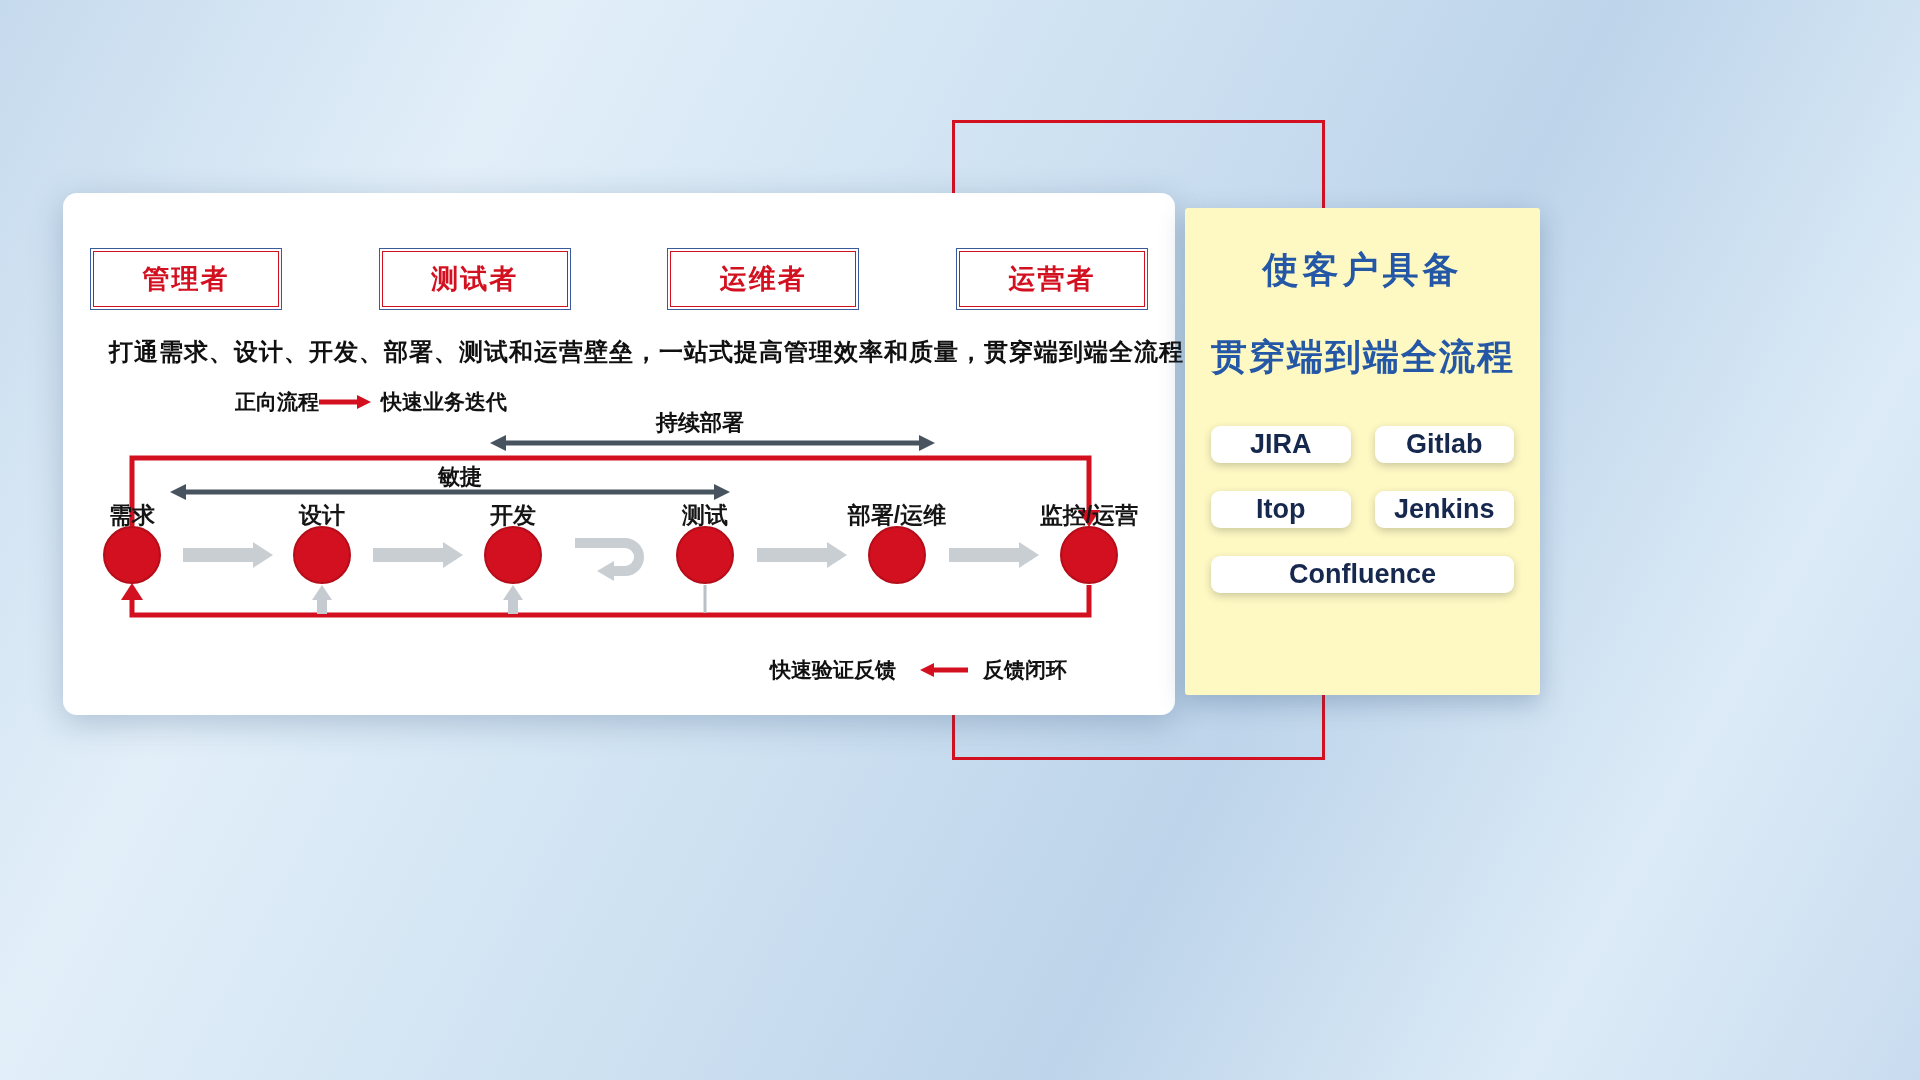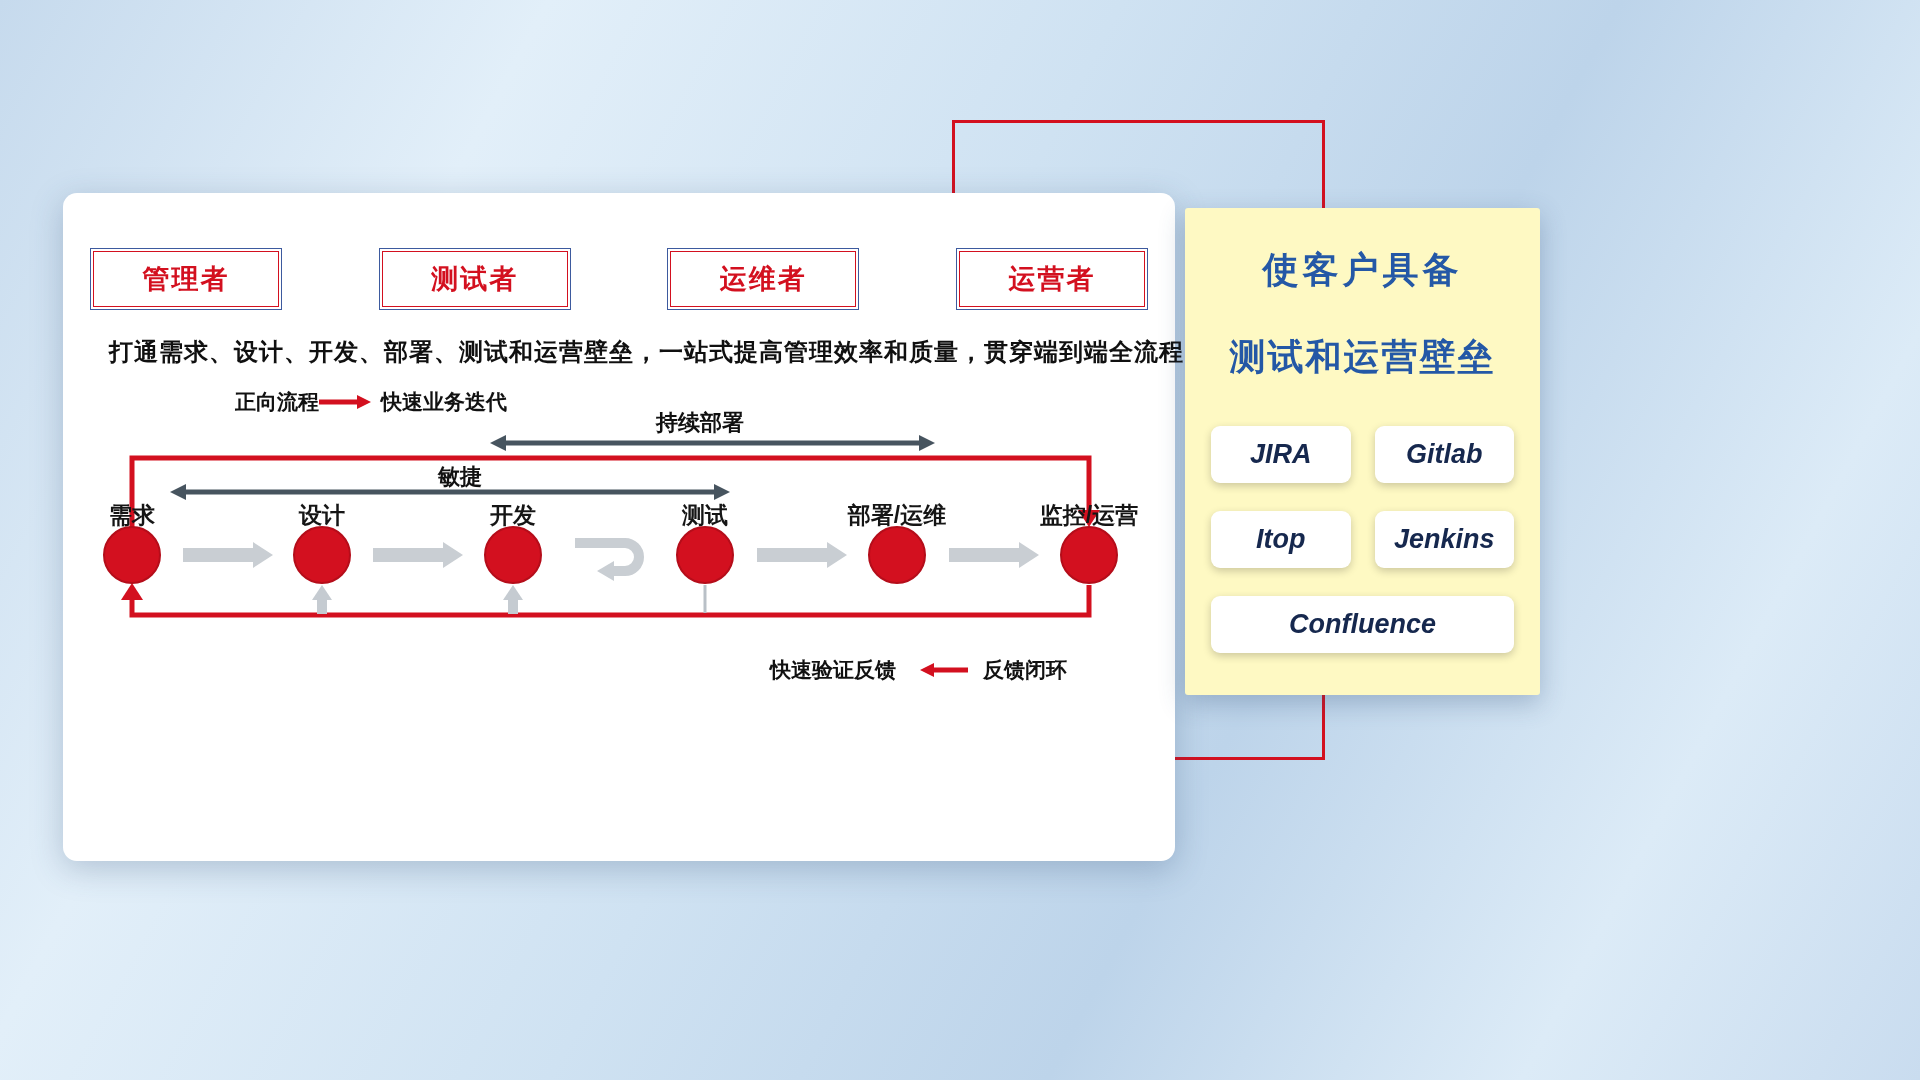--- a/index.html
+++ b/index.html
@@ -11,21 +11,21 @@
   #stage { position:relative; width:1920px; height:1080px; }
 
   
   .red-frame {
     position:absolute; left:952px; top:120px; width:373px; height:640px;
     border:3px solid #d3101f; z-index:1;
   }
 
   
   .card {
-    position:absolute; left:63px; top:193px; width:1112px; height:668px;
+    position:absolute; left:63px; top:193px; width:1112px; height:522px;
     background:#ffffff; border-radius:14px; z-index:2;
     box-shadow:0 8px 32px rgba(50,80,120,.28);
     padding-left:48px;
   }
 
   .roles {
     position:absolute; left:27px; top:55px; width:1058px;
     display:flex; justify-content:space-between;
   }
   .role-box {
@@ -52,24 +52,24 @@
     box-shadow:0 8px 26px rgba(50,80,120,.30);
     padding:30px 26px 0 26px;
   }
   .panel-title { text-align:center; color:#2458a6; font-weight:bold; }
   .panel-title .line1 { font-size:36px; letter-spacing:4px; margin-top:8px; }
   .panel-title .line2 { font-size:36px; letter-spacing:2px; margin-top:38px; white-space:nowrap; }
   .tools {
     margin-top:44px; display:grid; grid-template-columns:1fr 1fr; gap:28px 24px;
   }
   .tool-btn {
-    height:57px; background:#ffffff; border-radius:9px;
+    height:37px; background:#ffffff; border-radius:9px;
     box-shadow:0 3px 8px rgba(0,0,0,.20);
     display:flex; align-items:center; justify-content:center;
-    font-size:27px; font-weight:bold; color:#16284e;font-style:italic;
+    font-size:27px; font-weight:bold; color:#16284e;
   }
   .tool-btn.wide { grid-column:1 / span 2;text-align:center; }
 
   text { font-family:"Liberation Sans","DejaVu Sans",sans-serif; }
 </style>
 </head>
 <body>
 
 <div id="stage">
 
@@ -177,21 +177,21 @@
         <line x1="905" y1="297" x2="869" y2="297" stroke="#d3101f" stroke-width="5"></line>
         <polygon points="857,297 871,290 871,304" fill="#d3101f"></polygon>
       </g>
       <text x="920" y="304" font-size="21" font-weight="bold" fill="#111">反馈闭环</text>
     </svg>
   </div>
 
   <div class="panel">
     <div class="panel-title">
       <div class="line1">使客户具备</div>
-      <div class="line2">测试和运营壁垒</div>
+      <div class="line2">贯穿端到端全流程</div>
     </div>
     <div class="tools">
       <div class="tool-btn">JIRA</div>
       <div class="tool-btn">Gitlab</div>
       <div class="tool-btn">Itop</div>
       <div class="tool-btn">Jenkins</div>
       <div class="tool-btn wide">Confluence</div>
     </div>
   </div>
 

